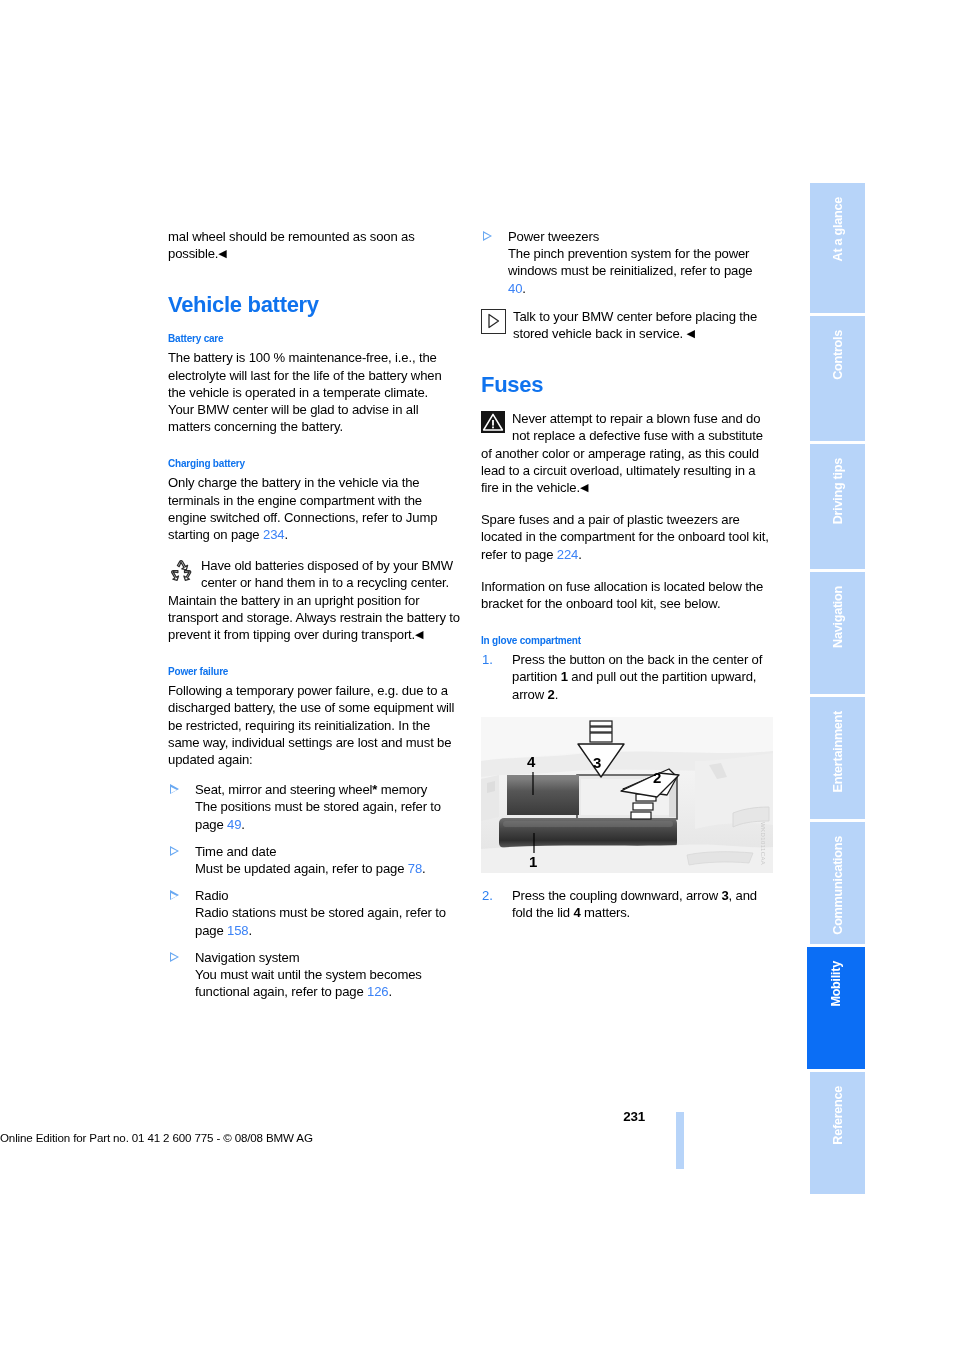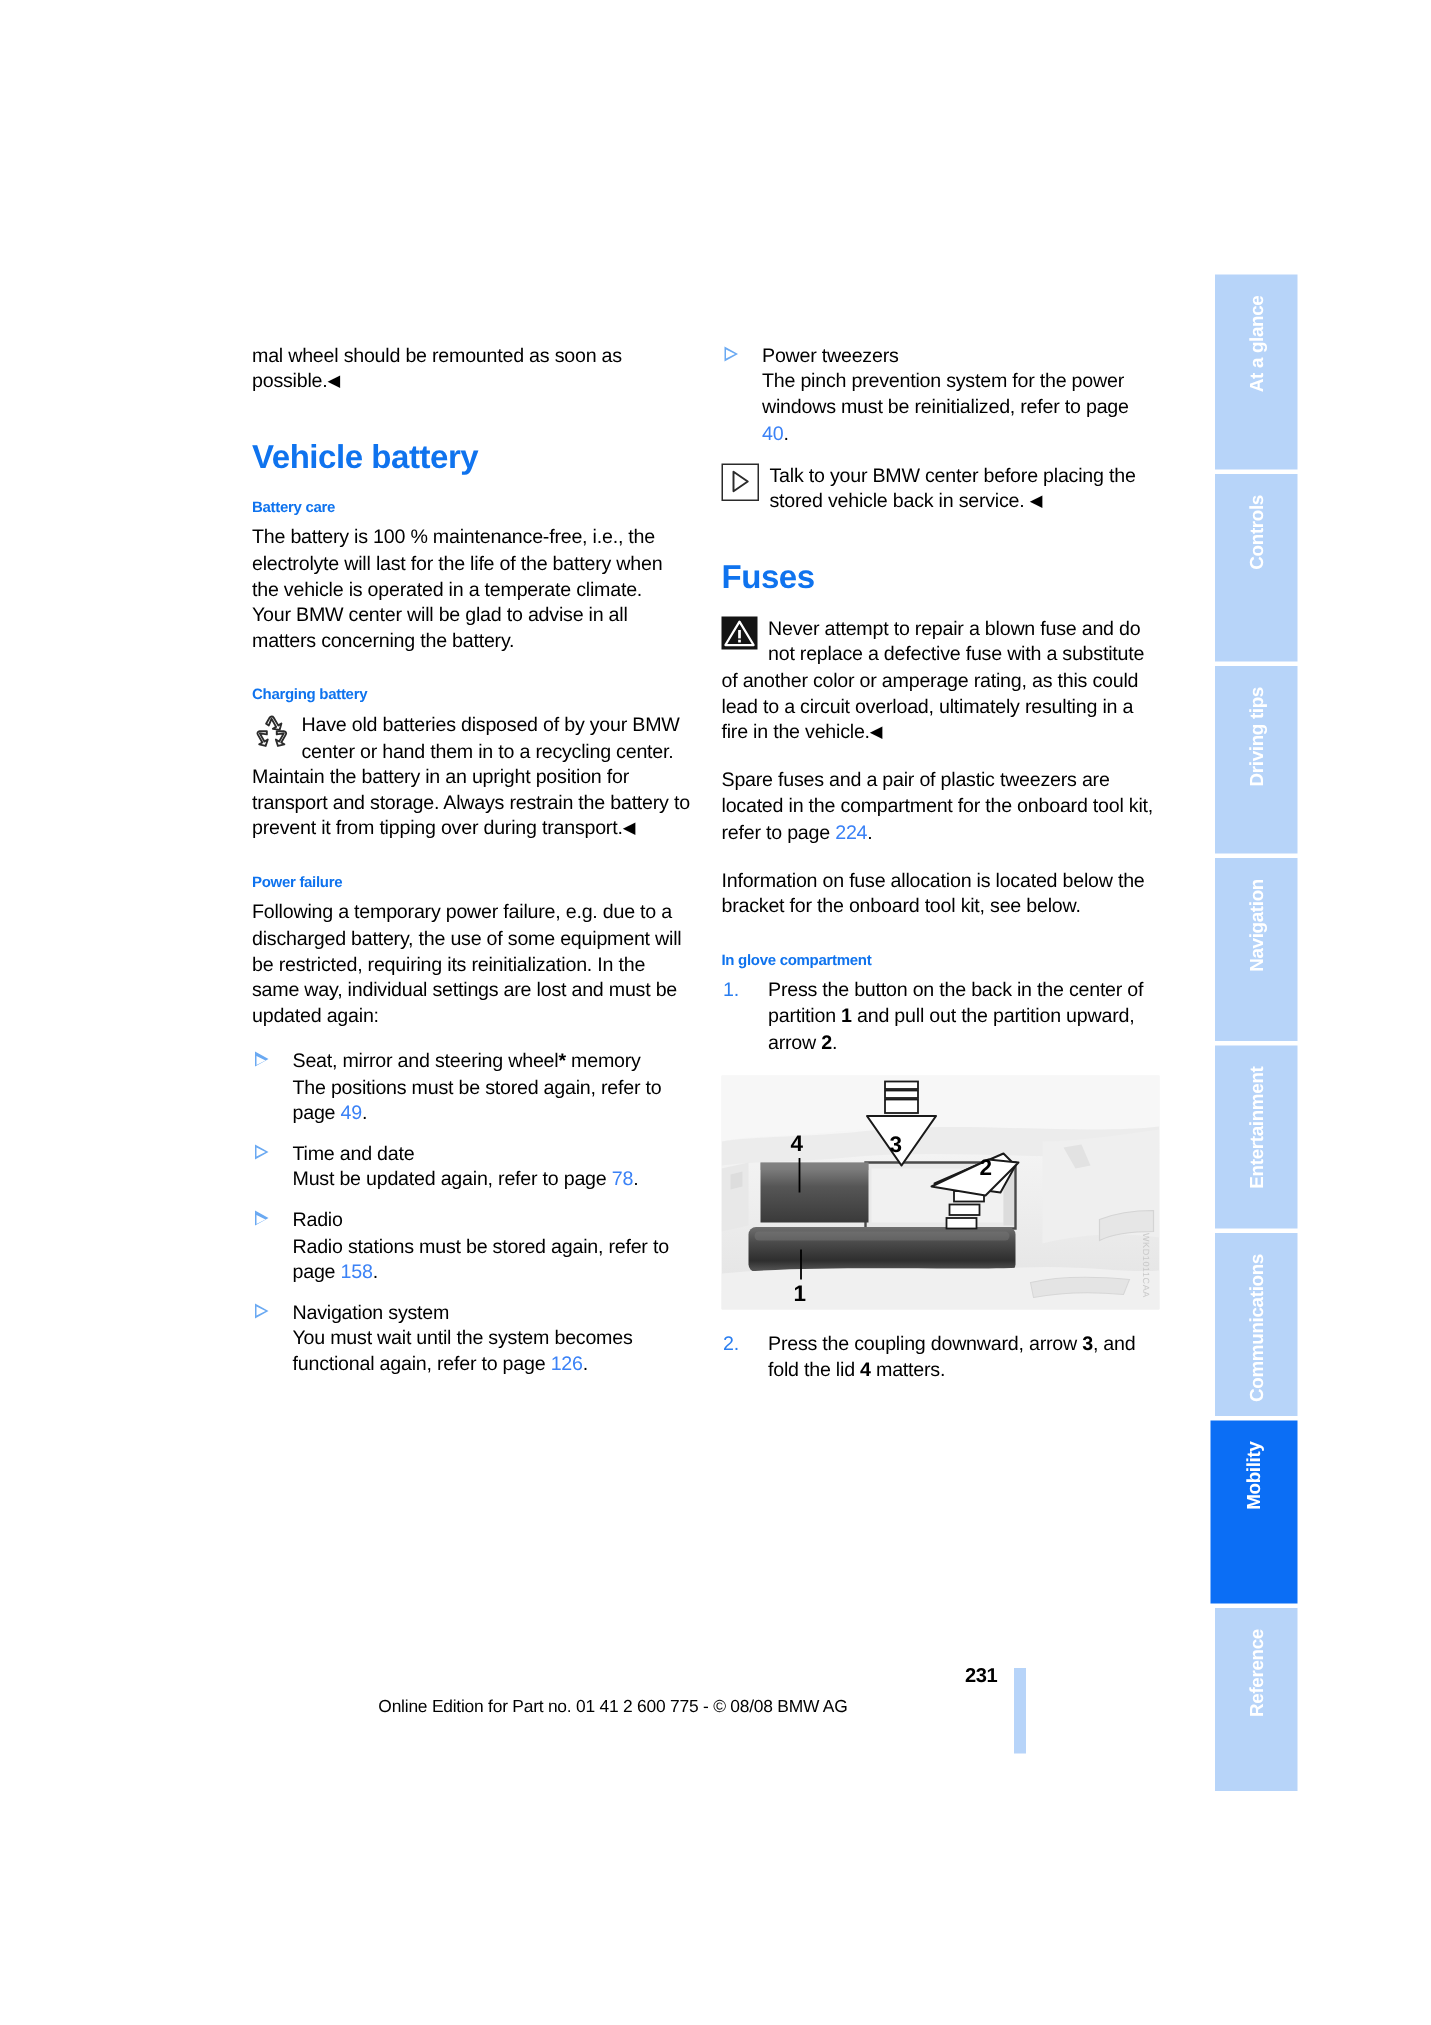--- a/index.html
+++ b/index.html
@@ -210,42 +210,42 @@
     font-size: 12.6px;
     font-weight: bold;
     letter-spacing: -0.25px;
     white-space: nowrap;
     margin-top: 14px;
   }
 
   
   .pagenum {
     position: absolute;
-    left: 560px;
+    left: 540px;
     top: 1109px;
     width: 105px;
     text-align: right;
     font-size: 13.4px;
     font-weight: bold;
     letter-spacing: -0.2px;
   }
   .pagebar {
     position: absolute;
     left: 676px;
     top: 1112px;
     width: 8px;
     height: 57px;
     background: #b7d4f9;
   }
   .footer-text {
     position: absolute;
     left: 0;
     top: 1131px;
     width: 835px;
-    text-align: right;
+    text-align: left;
     font-size: 11.6px;
     letter-spacing: -0.15px;
     padding-right: 270px;
     box-sizing: border-box;
   }
 </style>
 </head>
 <body>
 
 <div class="page">
@@ -254,20 +254,21 @@
 
     <p class="para"><span>mal wheel should be remounted as soon as possible.</span><span class="endmark">◀</span></p>
 
     <h1 class="h1 spaced-top spaced-bot">Vehicle battery</h1>
 
     <h2 class="h2">Battery care</h2>
     <p class="para" style="white-space:pre-line">The battery is 100 % maintenance-free, i.e., the electrolyte will last for the life of the battery when the vehicle is operated in a temperate climate.
 Your BMW center will be glad to advise in all matters concerning the battery.</p>
 
     <h2 class="h2 gap">Charging battery</h2>
+    <p class="para"><span>Only charge the battery in the vehicle via the terminals in the engine compartment with the engine switched off. Connections, refer to Jump starting on page </span><span class="blue">234</span><span>.</span></p>
 
     <p class="para iconpara">
       <span class="ic">
         <svg class="icon-recycle" viewBox="0 0 26 26" xmlns="http://www.w3.org/2000/svg">
           <g fill="none" stroke="#2b2b2b" stroke-width="1.25" stroke-linejoin="round">
             <path d="M13 4.2 L16.1 9.6 L13.9 10.9 L18.4 11.6 L19.6 7.3 L17.5 8.6 L14.4 3.3 C13.8 2.4 12.4 2.4 11.8 3.4 L9.4 7.5 L11.2 8.6 Z"></path>
             <path d="M21.2 13.9 L18.1 19.3 L15.9 18.0 L17.3 22.3 L21.6 21.2 L19.5 20.0 L22.6 14.6 C23.1 13.7 22.4 12.5 21.3 12.5 L16.5 12.5 L16.5 14.6 Z"></path>
             <path d="M4.6 13.9 L7.7 19.3 L9.9 18.0 L8.5 22.3 L4.2 21.2 L6.3 20.0 L3.2 14.6 C2.7 13.7 3.4 12.5 4.5 12.5 L9.3 12.5 L9.3 14.6 Z" transform="translate(0.6,0)"></path>
           </g>
         </svg>

